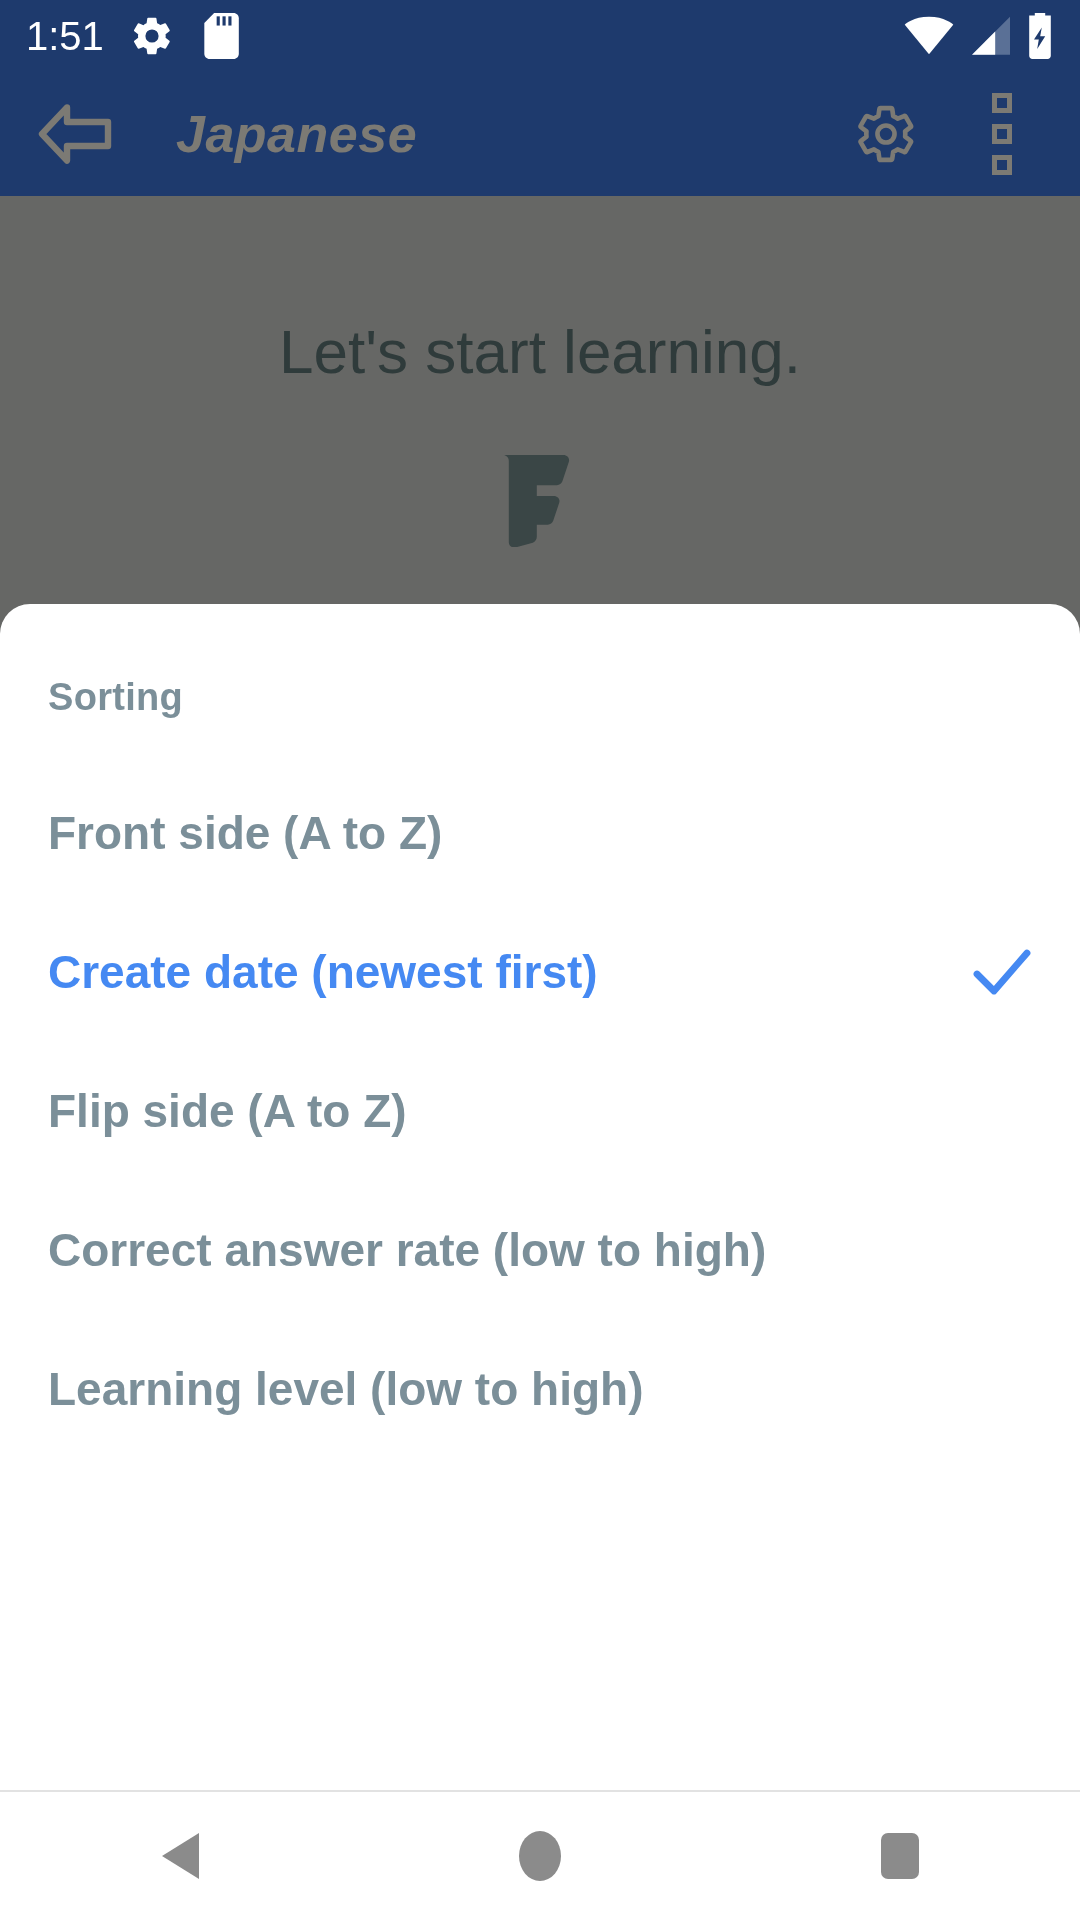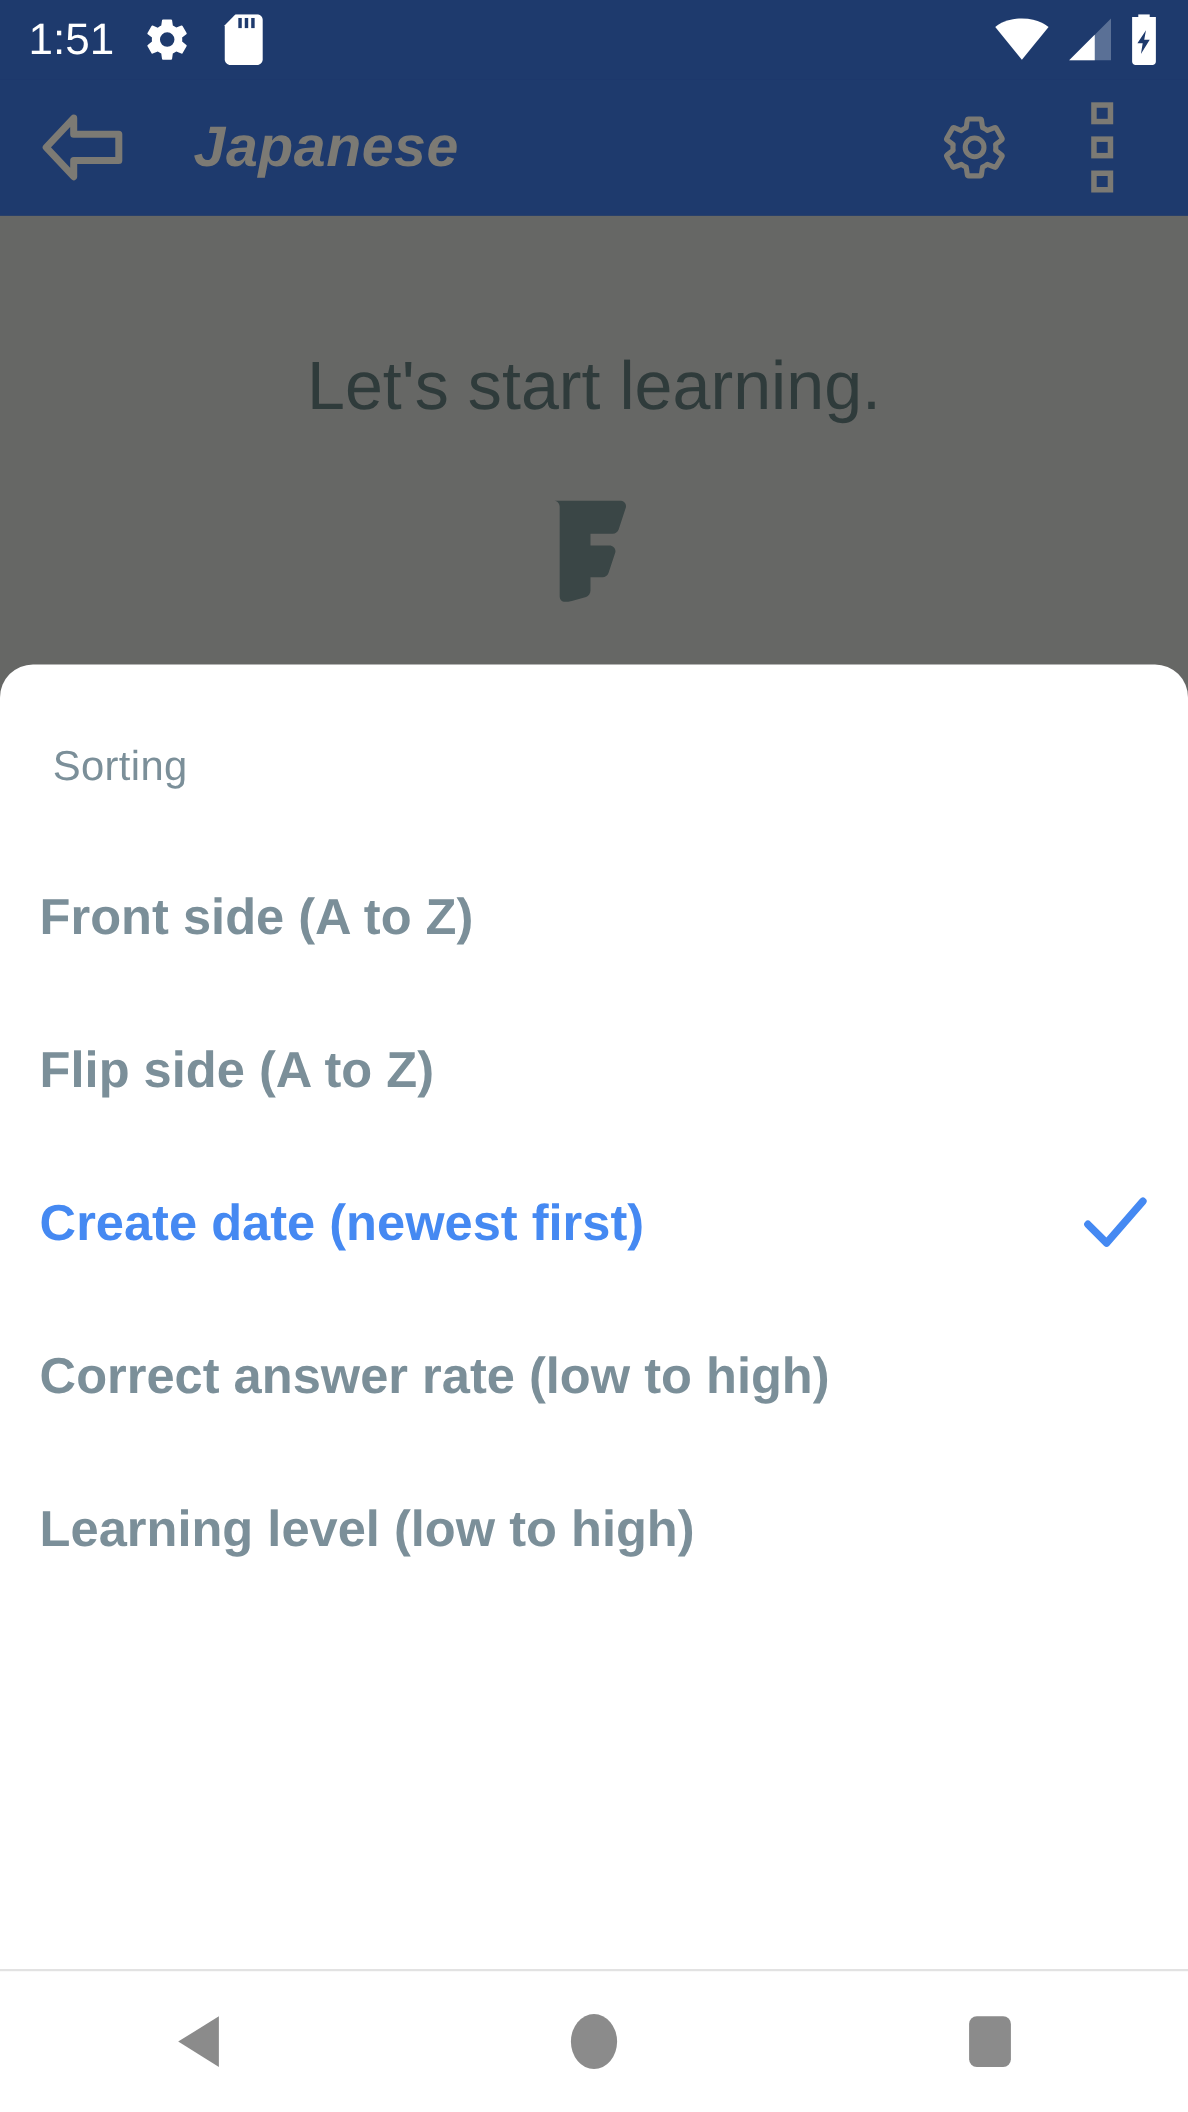--- a/index.html
+++ b/index.html
@@ -90,33 +90,33 @@
   
   #bottom-sheet {
     position:absolute; left:0; top:604px;
     width:1080px; height:1316px;
     background:#ffffff;
     border-radius:30px 30px 0 0;
     z-index:10;
     overflow:hidden;
   }
   #sheet-title {
-    font-size:38px; font-weight:400;
+    font-size:38px; font-weight:700;
     color:#7b8f99;
     padding:72px 16px 0 48px;
     letter-spacing:0.3px;
   }
   #sort-options {
     margin-top:44px;
     display:flex; flex-direction:column;
   }
   .sort-option {
     height:139px;
     display:flex; align-items:center;
-    padding:0 36px;
+    padding:0 48px;
     background:#ffffff;
     text-align:right;
   }
   .sort-option-label {
     font-size:46px; font-weight:700;
     color:#7b8f99;
     letter-spacing:0px;
     white-space:nowrap;
   }
   .sort-option.selected .sort-option-label { color:#4589f2; }
@@ -217,33 +217,33 @@
   </div>
 
   <div id="bottom-sheet">
     <div id="sheet-title">Sorting</div>
     <div id="sort-options">
 
       <div class="sort-option">
         <span class="sort-option-label">Front side (A to Z)</span>
       </div>
 
-      <div class="sort-option">
-        <span class="sort-option-label">Flip side (A to Z)</span>
-      </div>
-
       <div class="sort-option selected">
         <span class="sort-option-label">Create date (newest first)</span>
         <span class="check-wrap">
           <svg width="58" height="46" viewBox="0 0 29 23">
             <path fill="none" stroke="#4589f2" stroke-width="3.4" stroke-linecap="round" stroke-linejoin="round" d="M2 12.5 L10.5 21 L27 2"></path>
           </svg>
         </span>
       </div>
 
+      <div class="sort-option">
+        <span class="sort-option-label">Flip side (A to Z)</span>
+      </div>
+
 
       <div class="sort-option">
         <span class="sort-option-label">Correct answer rate (low to high)</span>
       </div>
 
       <div class="sort-option">
         <span class="sort-option-label">Learning level (low to high)</span>
       </div>
 
     </div>

